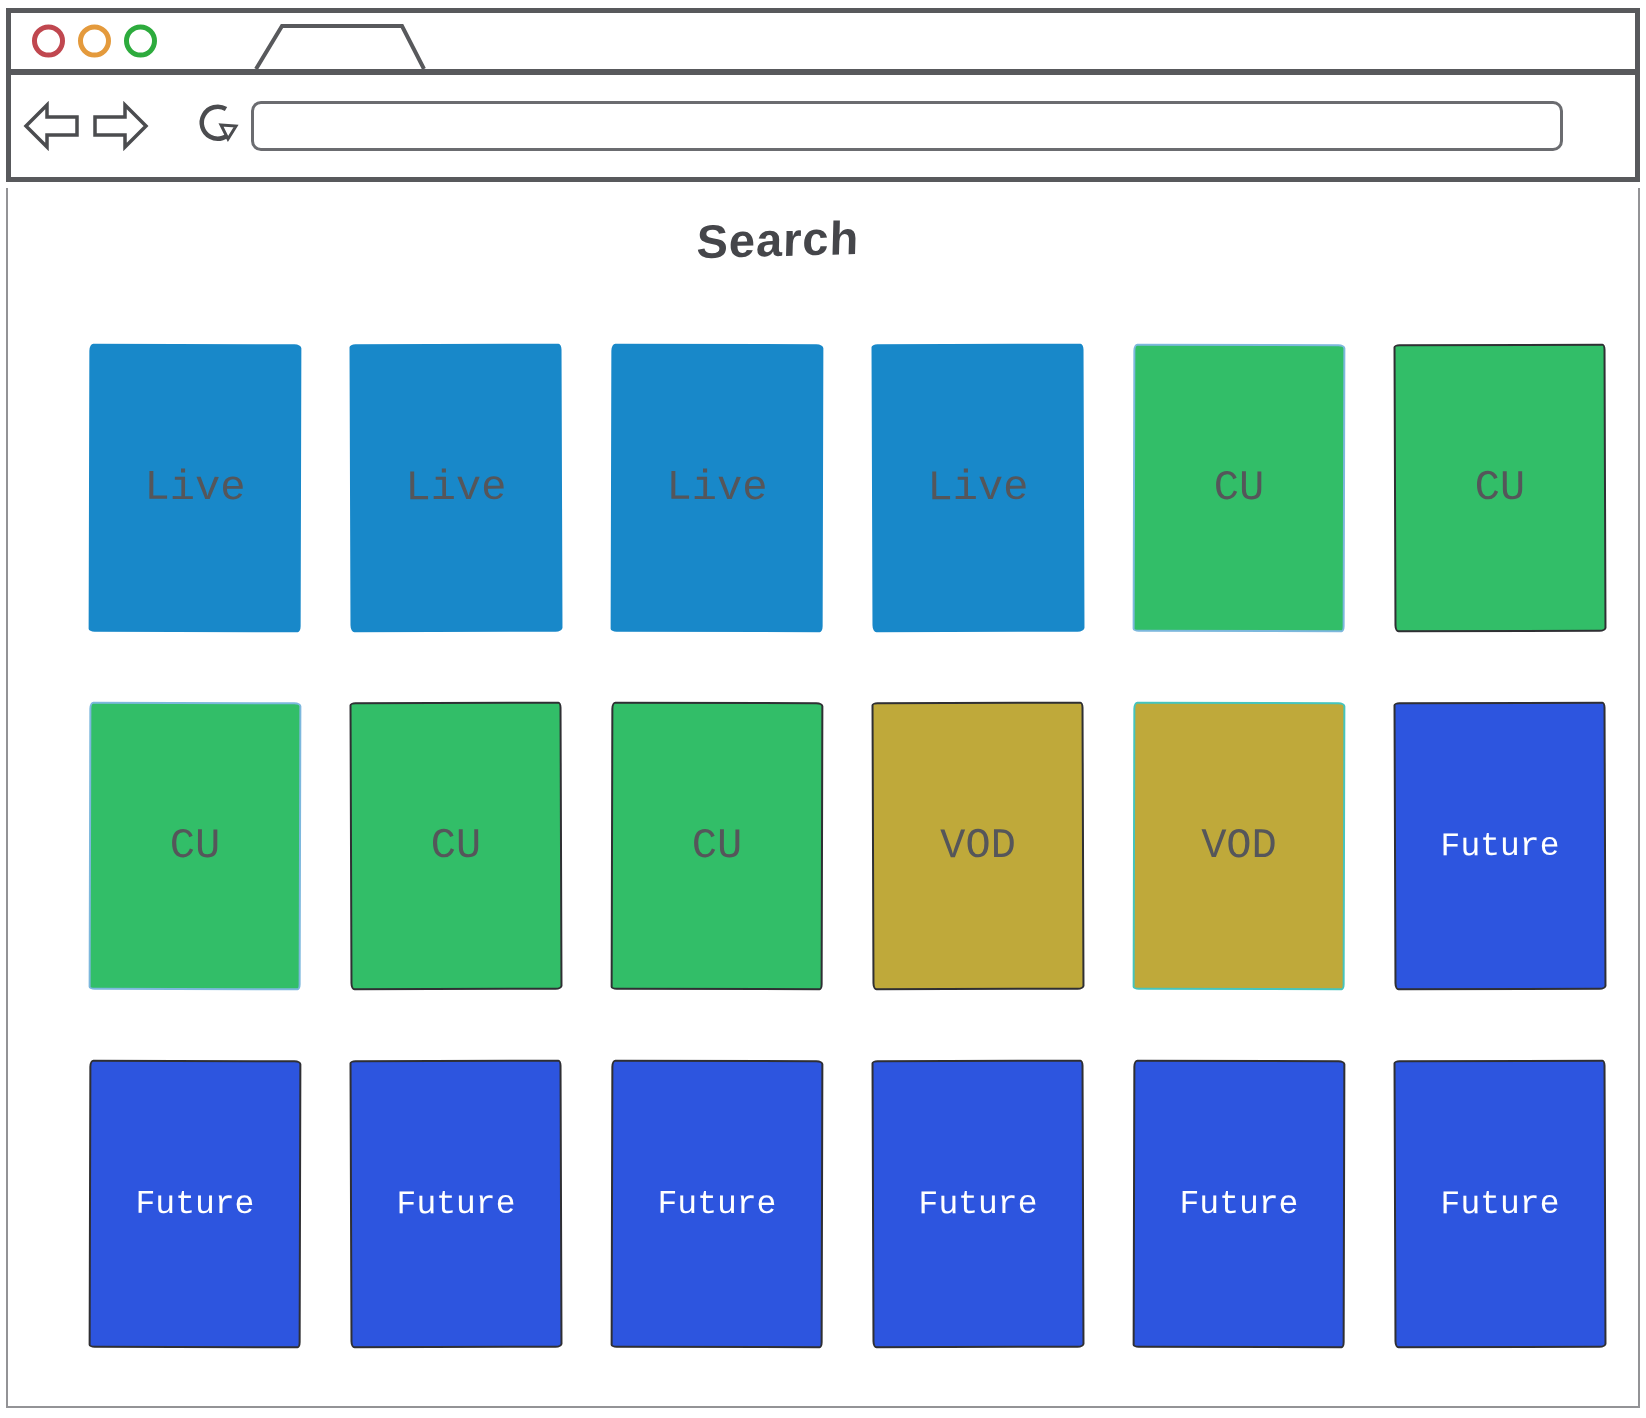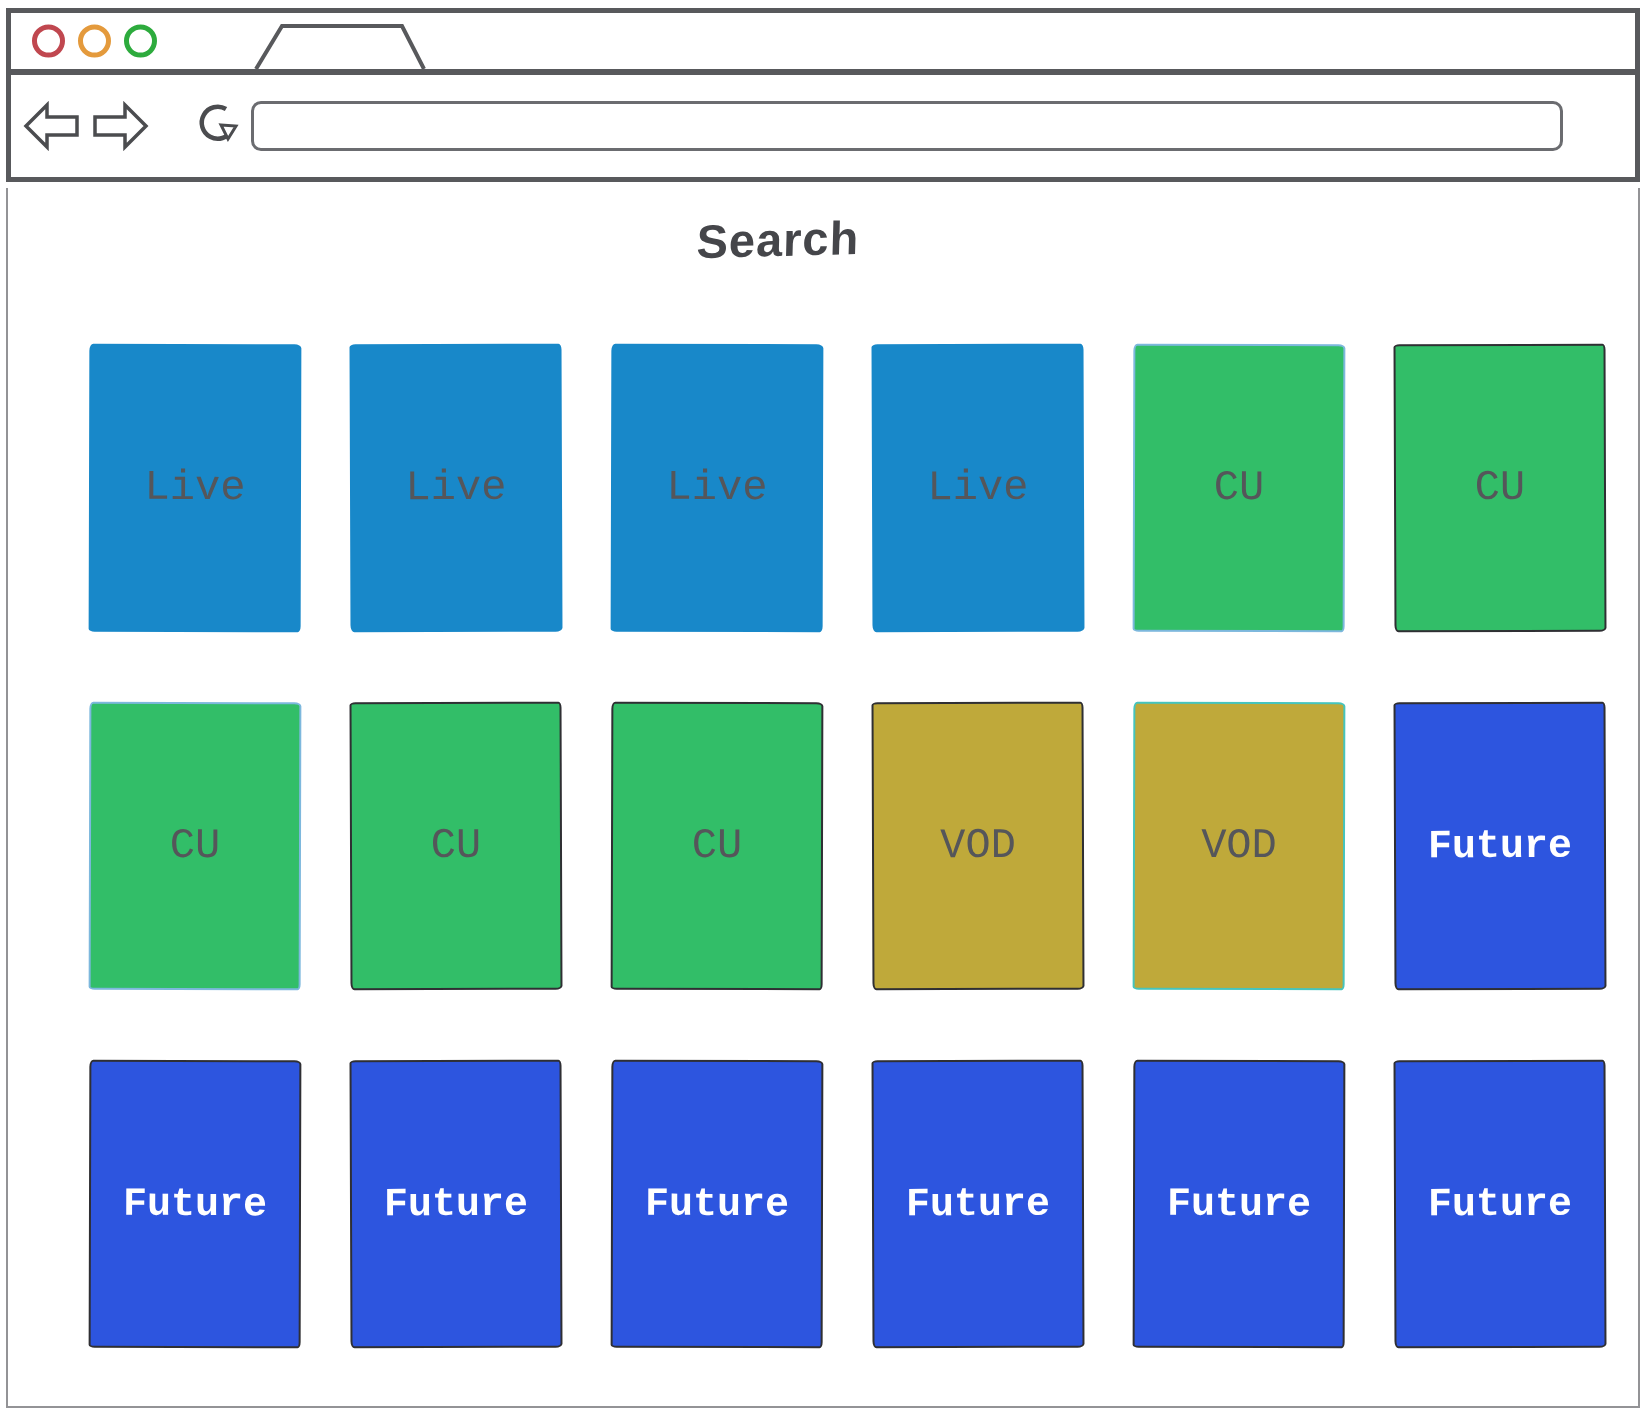--- a/index.html
+++ b/index.html
@@ -46,21 +46,21 @@
     grid-template-columns: repeat(6, 212px);
     column-gap: 49px;
     row-gap: 70px;
   }
   .card {
     height: 288px;
     display: flex; align-items: center; justify-content: center;
     font-family: "Liberation Mono", "DejaVu Sans Mono", monospace;
   }
   .card span { font-size: 42px; }
-  .card.future span { font-size: 40px; font-weight: bold; }
+  .card.future span { font-size: 33px; font-weight: normal; }
   
   .card:nth-child(odd)  { transform: rotate(0.15deg);
                           border-radius: 4px 7px 3px 6px / 7px 4px 6px 3px; }
   .card:nth-child(even) { transform: rotate(-0.2deg);
                           border-radius: 6px 3px 7px 4px / 3px 6px 4px 7px; }
 </style>
 </head>
 <body>
 
 <div class="browser">

